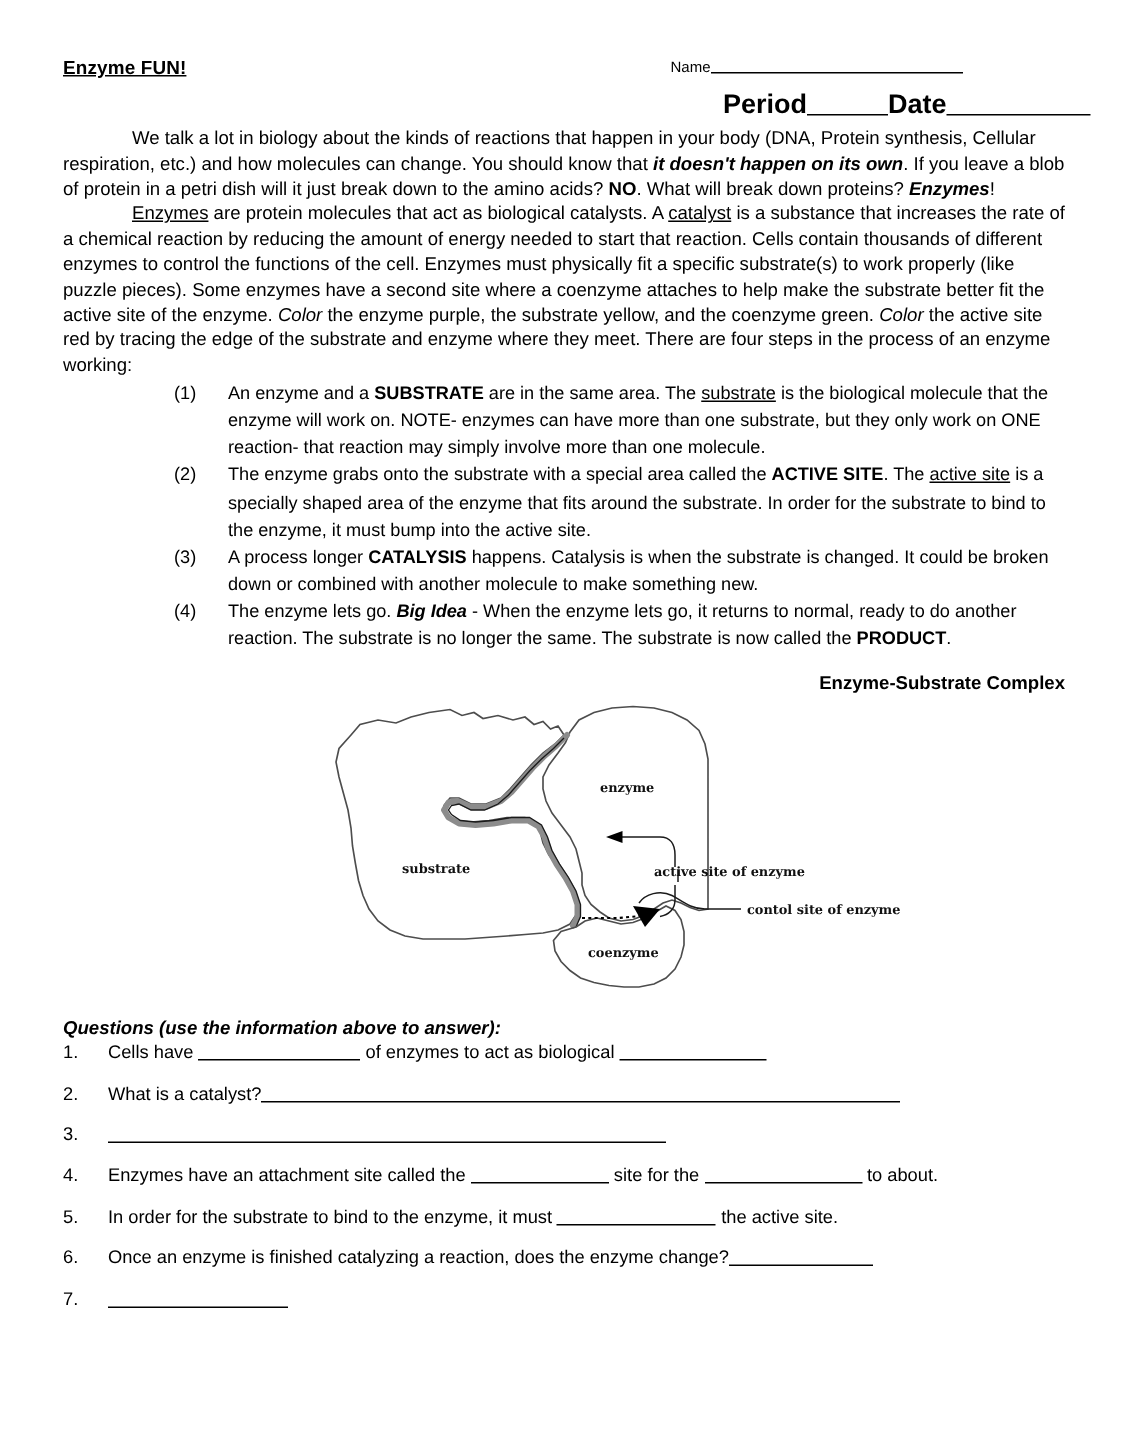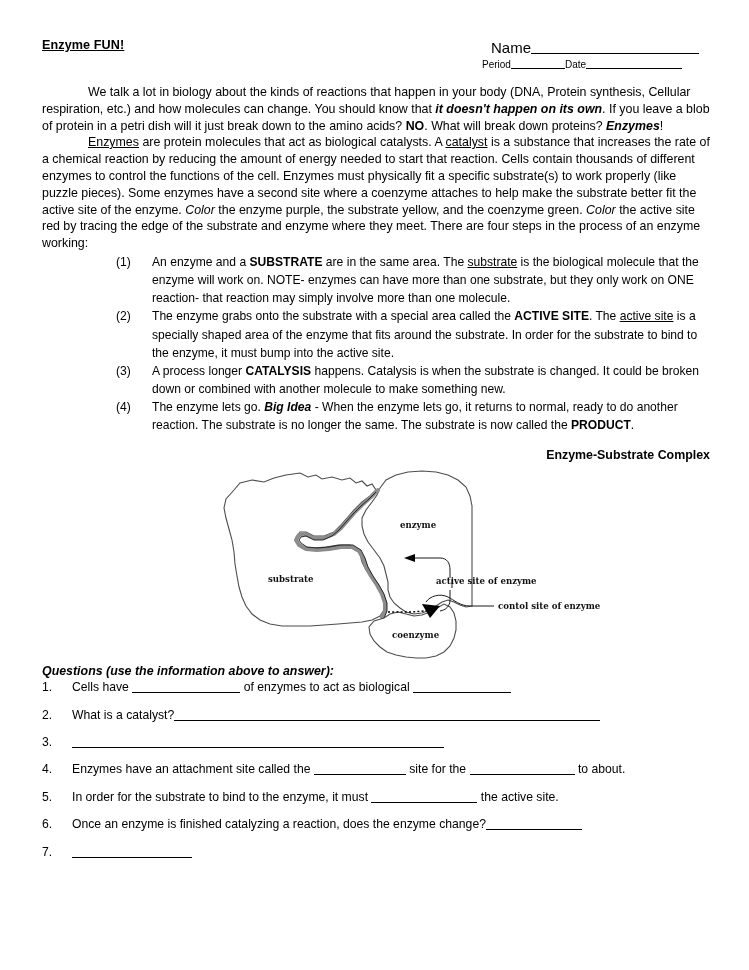--- a/index.html
+++ b/index.html
@@ -40,30 +40,30 @@
     top: 0;
     font-weight: bold;
     font-size: 12.6px;
     text-decoration: underline;
     letter-spacing: 0.1px;
   }
   .name-line {
     position: absolute;
     left: 405px;
     top: 1px;
-    font-size: 15px;
+    font-size: 10px;
     white-space: nowrap;
-    margin-left: 44px;
   }
   .period-line {
     position: absolute;
     left: 440px;
     top: 21px;
-    font-size: 10px;
+    font-size: 18px;
     white-space: nowrap;
+    font-weight: bold;
   }
   .blank {
     display: inline-block;
     border-bottom: 1.2px solid #000;
     vertical-align: baseline;
     height: 0.92em;
     margin-bottom: -1px;
   }
   .blank-name  { width: 168px; }
   .blank-period{ width: 54px;  }
@@ -135,21 +135,21 @@
     font-weight: bold;
     font-size: 8.6px;
     fill: #111;
   }
 
   
   .questions-heading {
     font-weight: bold;
     font-style: italic;
     font-size: 12.4px;
-    margin: 0 0 2px 0;
+    margin: 14px 0 2px 0;
   }
   ol.questions {
     margin: 0;
     padding: 0;
     list-style: none;
   }
   ol.questions > li {
     position: relative;
     font-size: 12.2px;
     line-height: 1.30;

